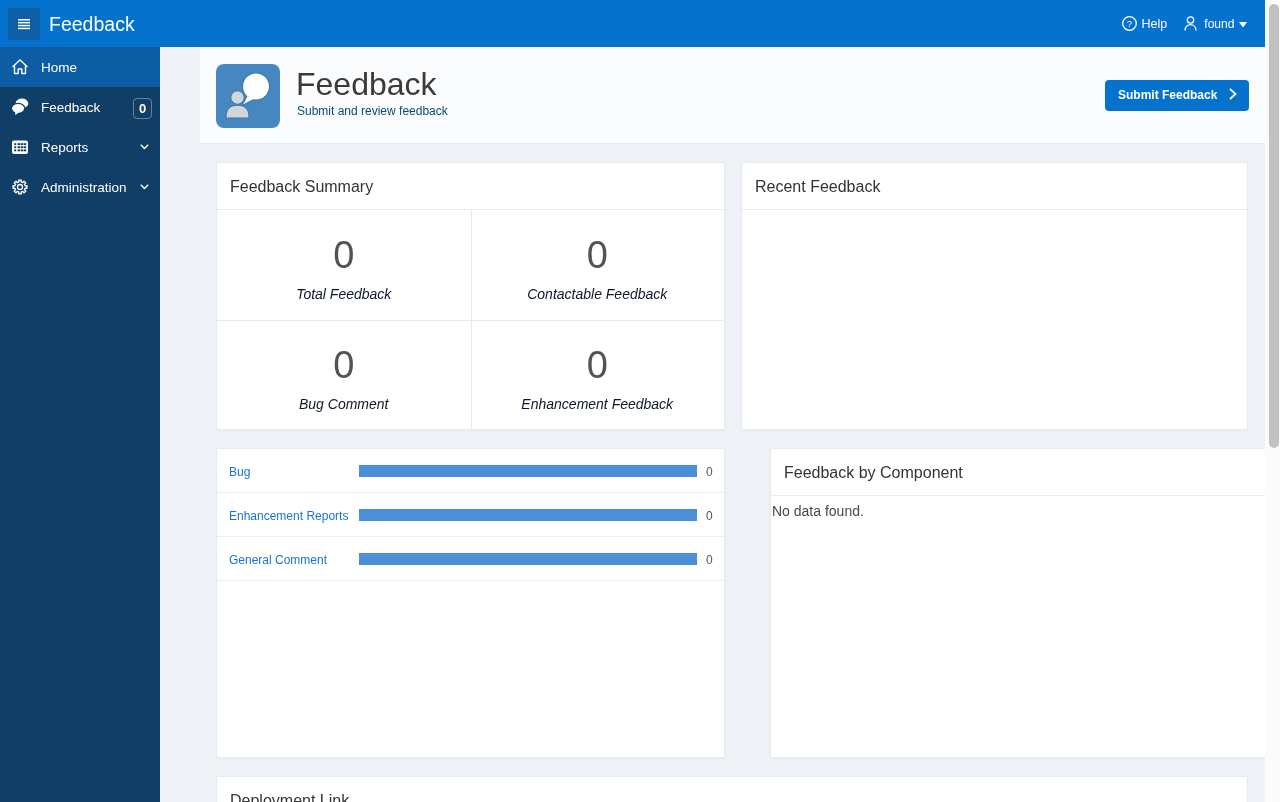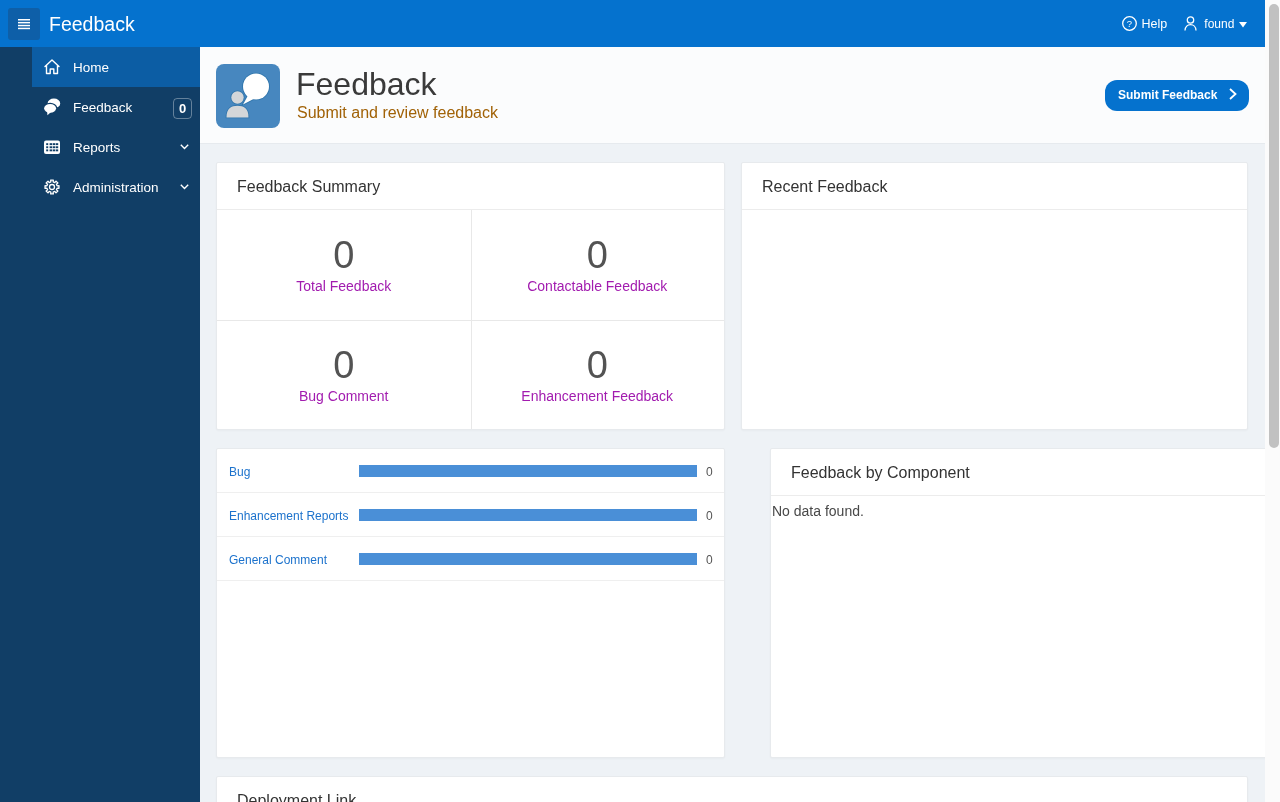--- a/index.html
+++ b/index.html
@@ -7,49 +7,49 @@
   body { position:relative; background:#eef2f6; }
 
   
   .topbar { position:absolute; left:0; top:0; width:1265px; height:47px; background:#0572ce; }
   .navbtn { position:absolute; left:8px; top:8px; width:32px; height:32px; background:#0e5fa8; border-radius:3px; }
   .navbtn svg { position:absolute; left:10px; top:10.5px; }
   .apptitle { position:absolute; left:49px; top:13px; font-size:19.5px; color:#fff; }
   .tb-item { position:absolute; top:0; height:47px; color:#fff; font-size:12.5px; }
 
   
-  .sidebar { position:absolute; left:0; top:47px; width:200px; height:755px; background:#113e66;padding-left:32px; }
+  .sidebar { position:absolute; left:0; top:47px; width:160px; height:755px; background:#113e66; }
   .nav-item { position:relative; height:40px; color:#fff; font-size:13.5px; }
   .nav-item.sel { background:#0c5da4; }
   .nav-item .ico { position:absolute; left:11px; top:11px; width:18px; height:18px; }
   .nav-item .lbl { position:absolute; left:41px; top:13px; }
   .nav-item .badge { position:absolute; right:8px; top:11px; min-width:19px; height:21px; line-height:19px; text-align:center; font-size:13px; font-weight:bold; border:1px solid rgba(255,255,255,.35); border-radius:4px; padding:0 3px; }
   .nav-item .chev { position:absolute; right:11px; top:17px; }
 
   
   .sb-track { position:absolute; left:1265px; top:0; width:15px; height:802px; background:#fbfbfb; }
   .sb-thumb { position:absolute; left:1269px; top:4px; width:10px; height:444px; background:#c1c1c1; border-radius:5px; }
 
   
   .hdr { position:absolute; left:200px; top:47px; width:1065px; height:97px; background:#fbfcfd; border-bottom:1px solid #e6eaee; }
   .appicon { position:absolute; left:216px; top:64px; width:64px; height:64px; border-radius:8px; background:#4787bf; }
   .pgtitle { position:absolute; left:296px; top:66px; font-size:32px; color:#3a3a3a; }
-  .pgsub { position:absolute; left:297px; top:104px; font-size:16px; color:#a16207; }
-  .btn { position:absolute; left:1105px; top:80px; width:144px; height:31px; background:#0572ce; border-radius:12px; color:#fff; font-size:12px; font-weight:bold; line-height:31px; padding-left:13px; }
+  .pgsub { position:absolute; left:297px; top:104px; font-size:12px; color:#0c4a6e; }
+  .btn { position:absolute; left:1105px; top:80px; width:144px; height:31px; background:#0572ce; border-radius:4px; color:#fff; font-size:12px; font-weight:bold; line-height:31px; padding-left:13px; }
 
   
   .card { position:absolute; background:#fff; border:1px solid #e7eaed; border-radius:2px; box-shadow:0 1px 2px rgba(0,0,0,.03); }
   .card-hd { height:47px; border-bottom:1px solid #ececec; position:relative; }
-  .card-hd .t { position:absolute; left:20px; top:15px; font-size:16px; color:#333; }
+  .card-hd .t { position:absolute; left:13px; top:15px; font-size:16px; color:#333; }
 
   
   .sumgrid { position:absolute; left:0; top:47px; right:0; bottom:0; }
   .sumcell { position:absolute; width:50%; height:50%; text-align:center; }
   .sumcell .num { font-size:38px; line-height:38px; color:#535353; margin-top:26px; }
-  .sumcell .cap { font-size:14px; color:#a21caf; margin-top:4px; }
+  .sumcell .cap { font-size:14px; color:#0f172a; margin-top:12px;font-style:italic; }
   .vline { position:absolute; left:50%; top:0; bottom:0; width:1px; background:#e8e8e8; }
   .hline { position:absolute; left:0; right:0; top:50%; height:1px; background:#e8e8e8; }
 
   
   .brow { position:relative; height:44px; border-bottom:1px solid #efefef; }
   .brow .lnk { position:absolute; left:12px; top:16px; font-size:12px; color:#1c72cc;text-align:right; }
   .brow .bar { position:absolute; left:142px; top:16px; width:338px; height:12px; background:#4a8fd7; }
   .brow .val { position:absolute; left:489px; top:16px; font-size:12px; color:#555; }
 
   .nodata { position:absolute; left:1px; top:54px; font-size:14px; color:#484848; }

